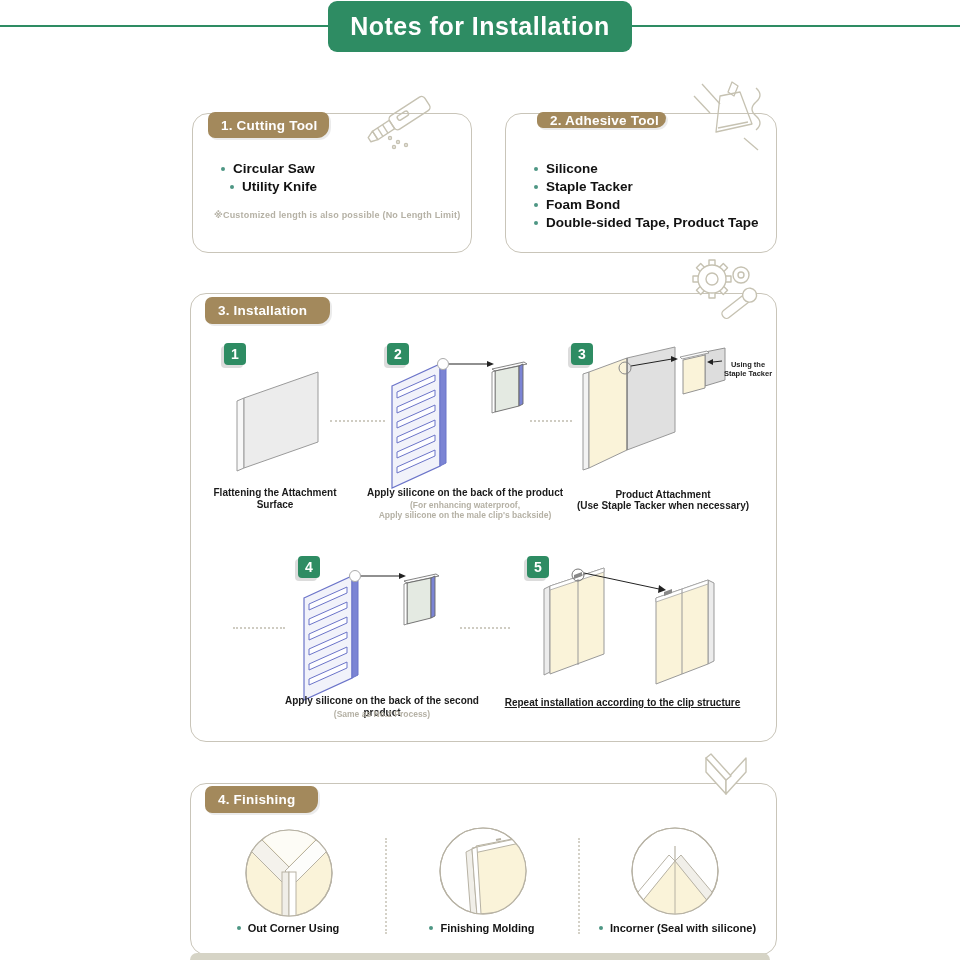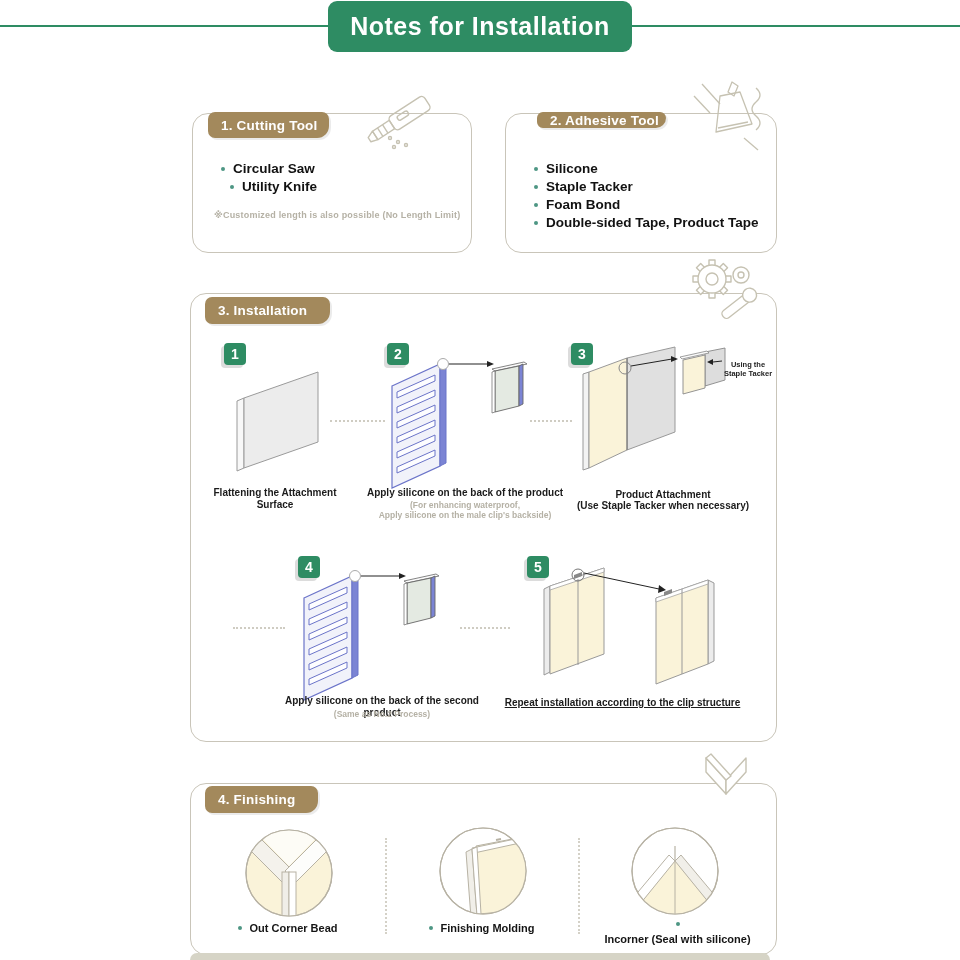--- a/index.html
+++ b/index.html
@@ -299,26 +299,26 @@
       <line x1="47" y1="37" x2="47" y2="92" stroke="#b7b2a4" stroke-width="1"></line>
     </g>
     <circle cx="47" cy="47" r="43" fill="none" stroke="#b7b2a4" stroke-width="1.2"></circle>
   </svg>
 
   <div class="abs vdots" style="left:385px;top:838px;height:96px;"></div>
   <div class="abs vdots" style="left:578px;top:838px;height:96px;"></div>
 
   <div class="abs flabel" style="left:208px;top:922px;width:160px;">
     <span class="dot"></span>
-    <span>Out Corner Bead</span>
+    <span>Out Corner Using</span>
   </div>
   <div class="abs flabel" style="left:402px;top:922px;width:160px;">
     <span class="dot"></span>
     <span>Finishing Molding</span>
   </div>
-  <div class="abs flabel" style="left:585px;top:922px;width:185px;flex-direction:column;">
+  <div class="abs flabel" style="left:585px;top:922px;width:185px;">
     <span class="dot"></span>
     <span>Incorner (Seal with silicone)</span>
   </div>
 
   <div class="abs bottombar" style="left:190px;top:953px;width:580px;height:7px;"></div>
 
 </div>
 
 </body></html>

